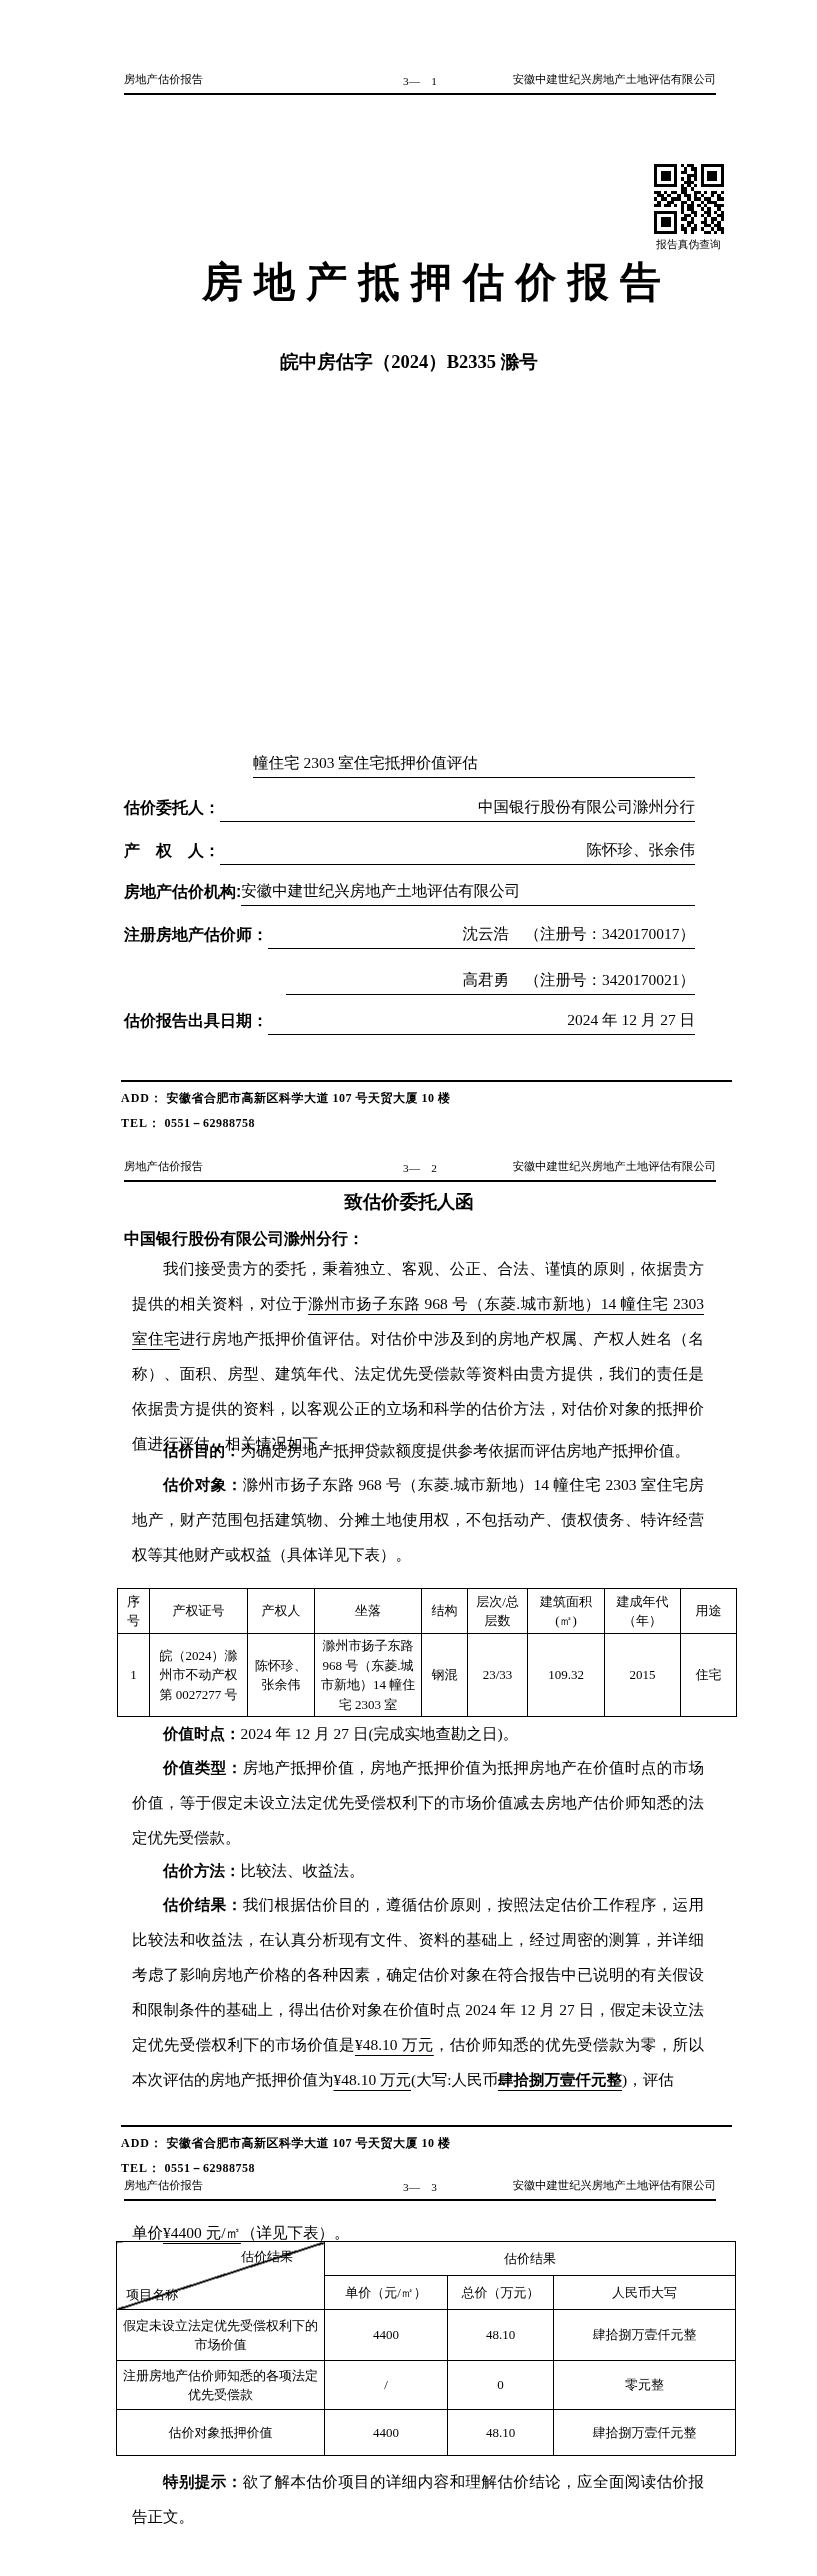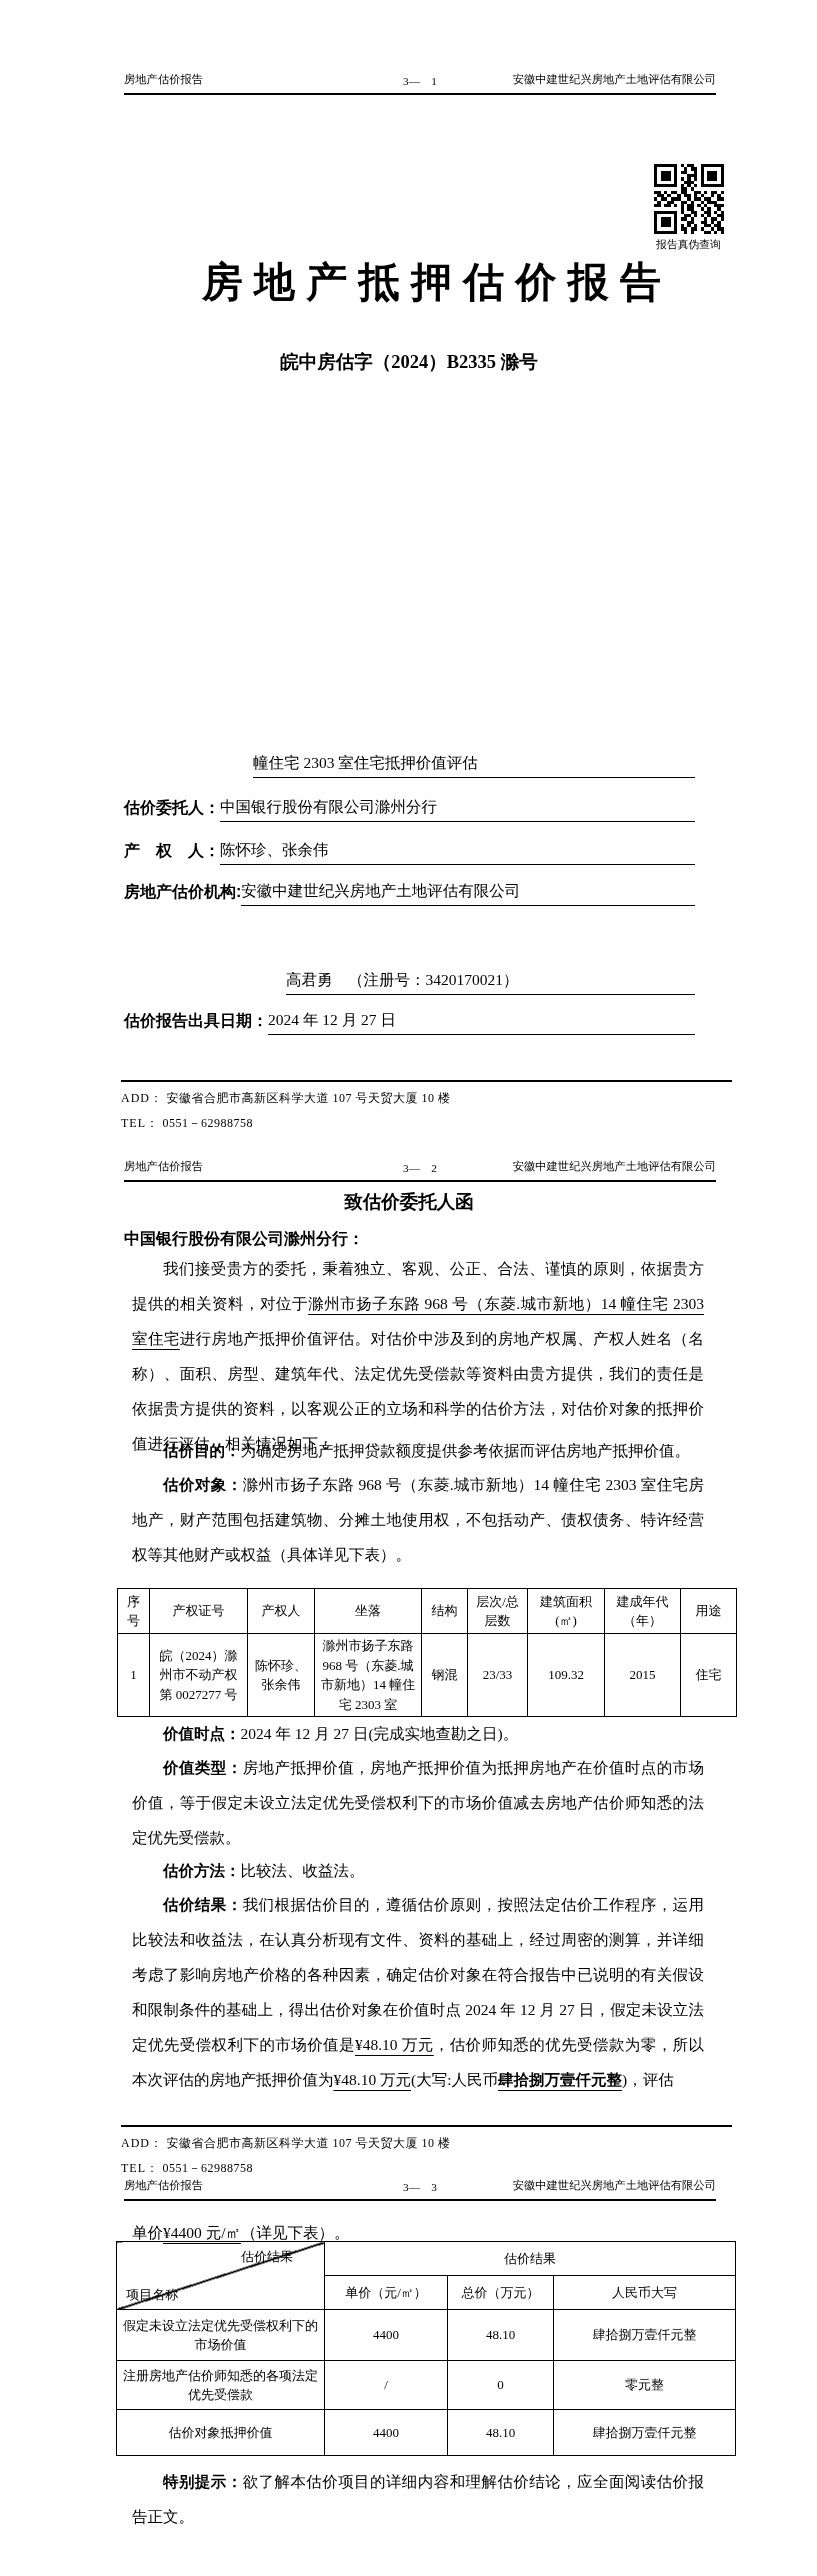--- a/index.html
+++ b/index.html
@@ -31,21 +31,21 @@
     white-space:pre;
   }
   .page-footer{
     position:absolute;
     left:121px;
     width:611px;
     border-top:2.1px solid #000;
     font-size:12px;
     letter-spacing:0.5px;
   }
-  .page-footer .f-line{margin-top:8.2px;}
+  .page-footer .f-line{margin-top:8.2px;font-weight:bold;}
   .page-footer .f-lab{letter-spacing:1px;}
   
   .qr-wrap{position:absolute;left:641px;top:164px;width:95px;text-align:center;}
   .qr-wrap svg{width:70px;height:70px;display:block;margin:0 auto;}
   .qr-caption{margin-top:4.1px;font-size:10.8px;font-family:"Liberation Sans","DejaVu Sans",sans-serif;}
   .cover-title{
     position:absolute;top:255px;left:0;width:100%;
     margin:0;text-align:center;
     font-size:41px;font-weight:700;letter-spacing:11.3px;
     font-family:"Liberation Serif","DejaVu Serif",serif;
@@ -59,21 +59,21 @@
     position:absolute;left:124px;width:571px;height:30px;
     display:flex;align-items:flex-end;font-size:15.5px;
   }
   .f-label{
     font-family:"Liberation Sans","DejaVu Sans",sans-serif;
     font-weight:700;font-size:16px;white-space:nowrap;
     padding-bottom:3.1px;
   }
   .f-value{
     flex:1;border-bottom:1.5px solid #000;
-    padding-bottom:3.1px;text-align:left;white-space:nowrap;
+    padding-bottom:3.1px;text-align:right;white-space:nowrap;
   }
   .f-value.align-left{text-align:left;}
   .f-indent{flex:0 0 auto;}
   
   .center-title{
     position:absolute;left:0;width:100%;margin:0;text-align:center;
     font-size:18.5px;font-weight:700;
     font-family:"Liberation Sans","DejaVu Sans",sans-serif;
   }
   .salutation{
@@ -378,20 +378,24 @@
     <span class="f-value">中国银行股份有限公司滁州分行</span>
   </div>
   <div class="field-row" style="top:835px">
     <span class="f-label">产　权　人：</span>
     <span class="f-value">陈怀珍、张余伟</span>
   </div>
   <div class="field-row" style="top:876px">
     <span class="f-label">房地产估价机构:</span>
     <span class="f-value align-left">安徽中建世纪兴房地产土地评估有限公司</span>
   </div>
+  <div class="field-row" style="top:919px">
+    <span class="f-label">注册房地产估价师：</span>
+    <span class="f-value">沈云浩　（注册号：3420170017）</span>
+  </div>
   <div class="field-row" style="top:965px">
     <span class="f-indent" style="width:162px"></span>
     <span class="f-value">高君勇　（注册号：3420170021）</span>
   </div>
   <div class="field-row" style="top:1005px">
     <span class="f-label">估价报告出具日期：</span>
     <span class="f-value">2024 年 12 月 27 日</span>
   </div>
 
   <div class="page-footer" style="top:1080px">

